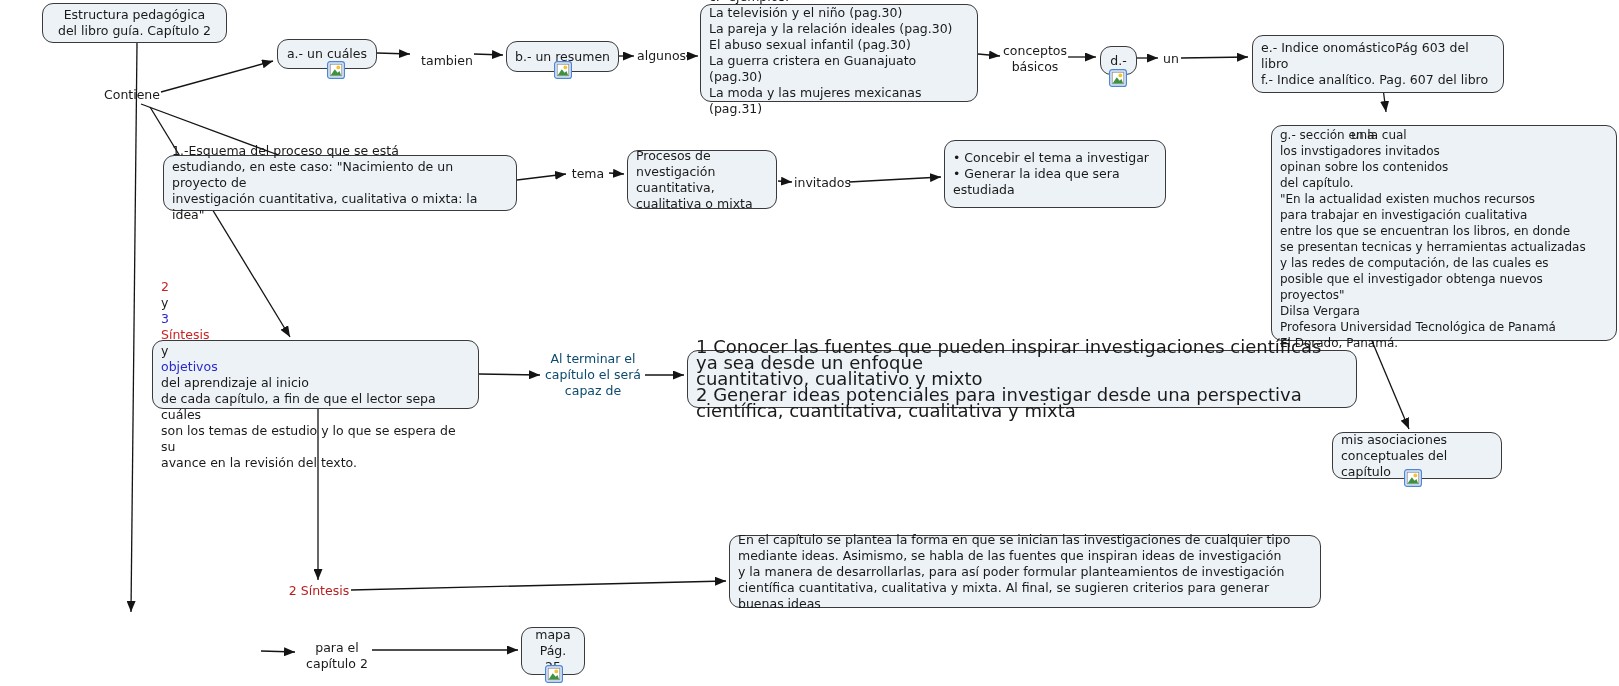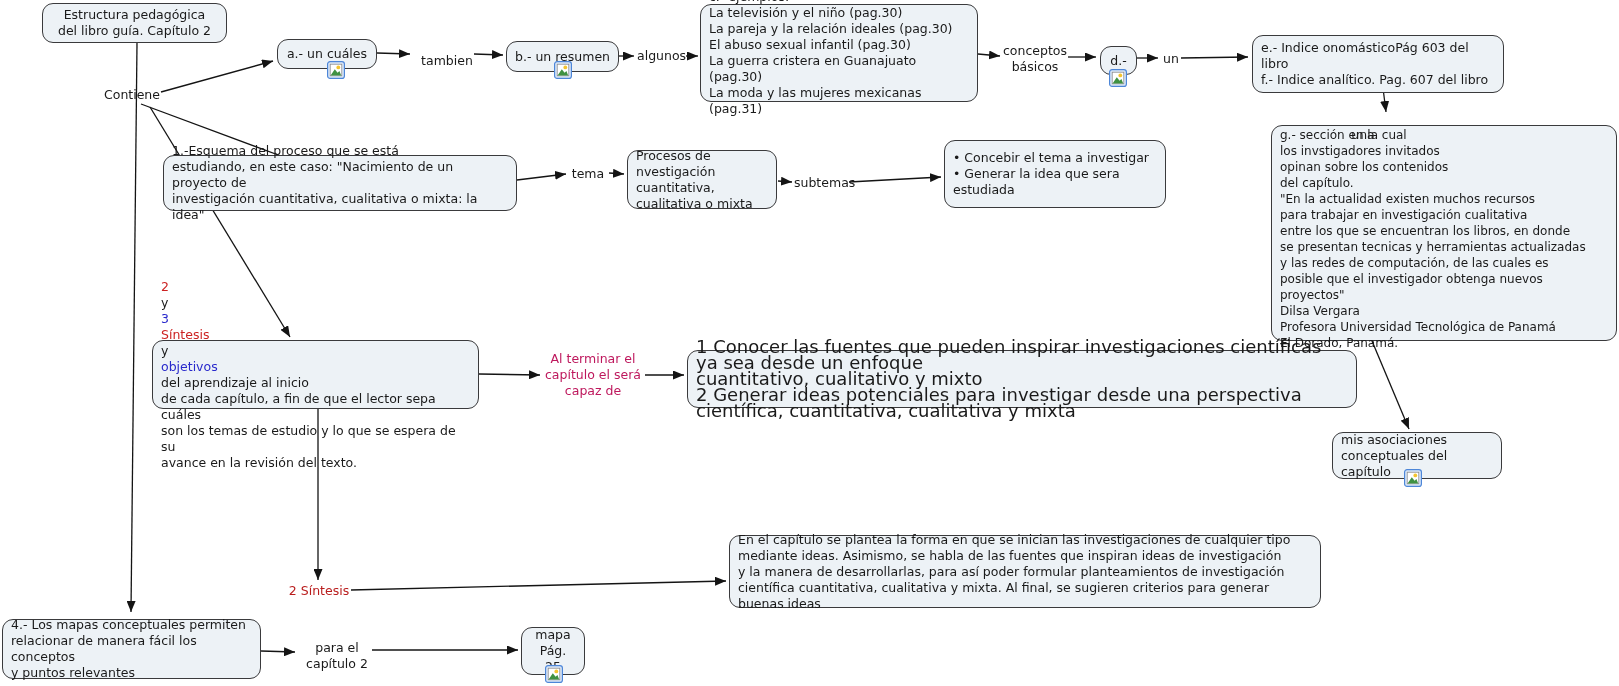--- a/index.html
+++ b/index.html
@@ -16,21 +16,21 @@
     display:flex;flex-direction:column;justify-content:center;
   }
   .node.center{text-align:center;align-items:center;}
   .node.left{text-align:left;}
   .label{
     position:absolute;z-index:1;white-space:pre-line;text-align:center;
   }
   .res-icon{
     position:absolute;z-index:2;width:18px;height:18px;line-height:0;
   }
-  .t-blue{color:#be185d;}
+  .t-blue{color:#0c4a6e;}
   .t-red{color:#b91c1c;}
 </style>
 </head>
 <body>
 
 <div class="canvas">
 
   <svg class="wires" width="1619" height="686">
     <defs>
       <marker id="arr" markerUnits="userSpaceOnUse" markerWidth="12" markerHeight="9" refX="11" refY="4.5" orient="auto">
@@ -135,43 +135,40 @@
 
   <div class="node left" style="left:687px;top:350px;width:670px;height:58px;font-size:18px;">1 Conocer las fuentes que pueden inspirar investigaciones científicas ya sea desde un enfoque
 cuantitativo, cualitativo y mixto
 2 Generar ideas potenciales para investigar desde una perspectiva científica, cuantitativa, cualitativa y mixta</div>
 
   <div class="node left" style="left:729px;top:535px;width:592px;height:73px;">En el capítulo se plantea la forma en que se inician las investigaciones de cualquier tipo
 mediante ideas. Asimismo, se habla de las fuentes que inspiran ideas de investigación
 y la manera de desarrollarlas, para así poder formular planteamientos de investigación
 científica cuantitativa, cualitativa y mixta. Al final, se sugieren criterios para generar buenas ideas</div>
 
-  <div class="node left" style="left:2px;top:619px;width:259px;height:60px;">4.- Los mapas conceptuales permiten
-relacionar de manera fácil los conceptos
-y puntos relevantes</div>
 
   <div class="node center" style="left:521px;top:627px;width:64px;height:48px;">mapa
 Pág. 25</div>
 
   <div class="label" style="left:101px;top:87px;width:62px;">Contiene</div>
 
   <div class="label" style="left:418px;top:47px;width:58px;margin-top:6px;">tambien</div>
 
   <div class="label" style="left:637px;top:48px;width:48px;">algunos</div>
 
   <div class="label" style="left:1000px;top:43px;width:70px;">conceptos
 básicos</div>
 
   <div class="label" style="left:1161px;top:51px;width:20px;">un</div>
 
   <div class="label" style="left:1349px;top:113px;width:28px;margin-top:14px;">una</div>
 
   <div class="label" style="left:568px;top:166px;width:40px;text-align:center;">tema</div>
 
-  <div class="label" style="left:794px;top:175px;width:56px;">subtemas</div>
+  <div class="label" style="left:794px;top:175px;width:56px;">invitados</div>
 
   <div class="label t-blue" style="left:543px;top:351px;width:100px;">Al terminar el
 capítulo el será
 capaz de</div>
 
   <div class="label t-red" style="left:288px;top:583px;width:62px;">2 Síntesis</div>
 
   <div class="label" style="left:305px;top:640px;width:64px;">para el
 capítulo 2</div>
 

